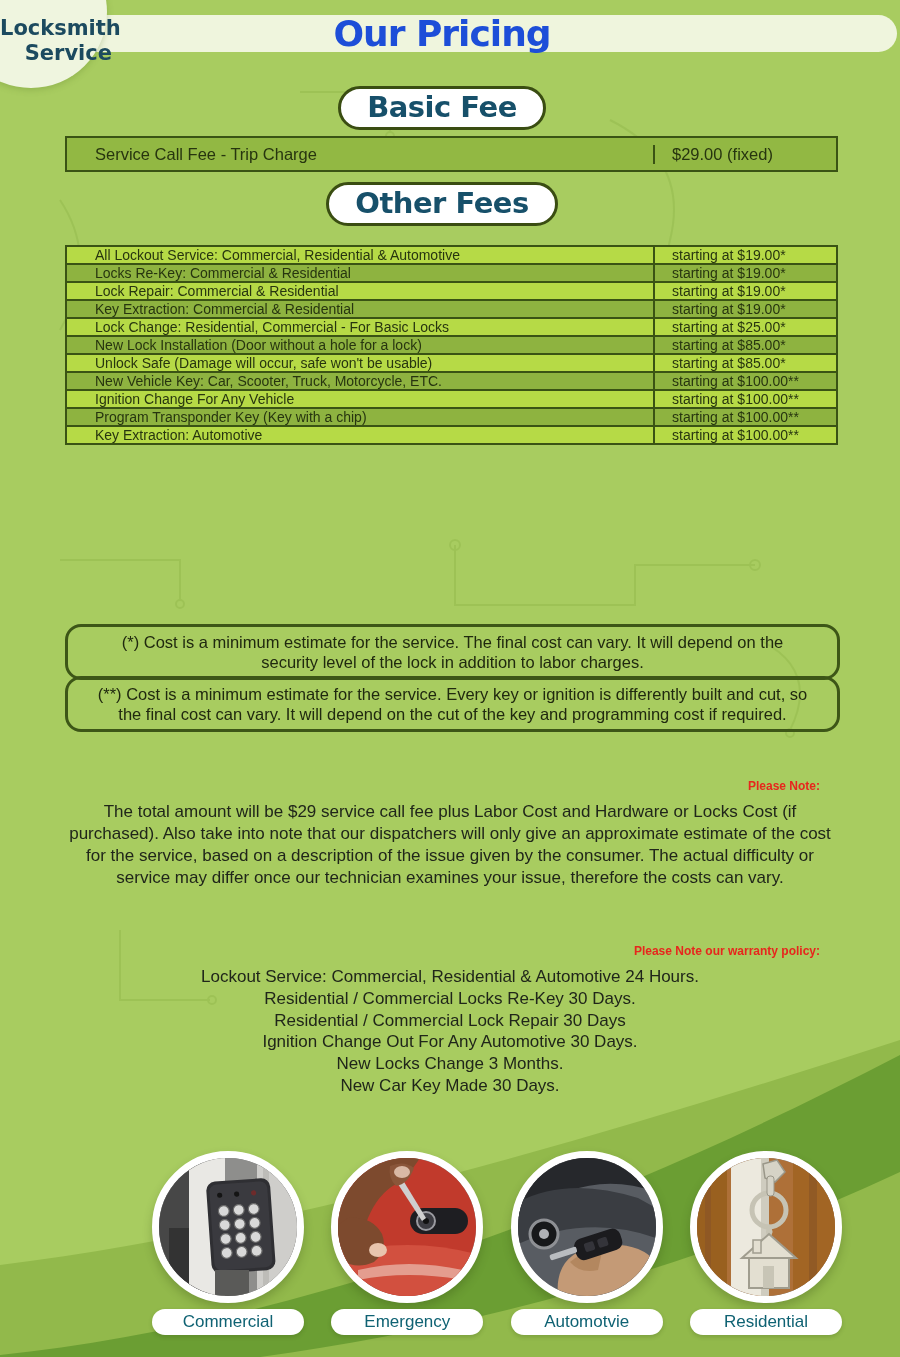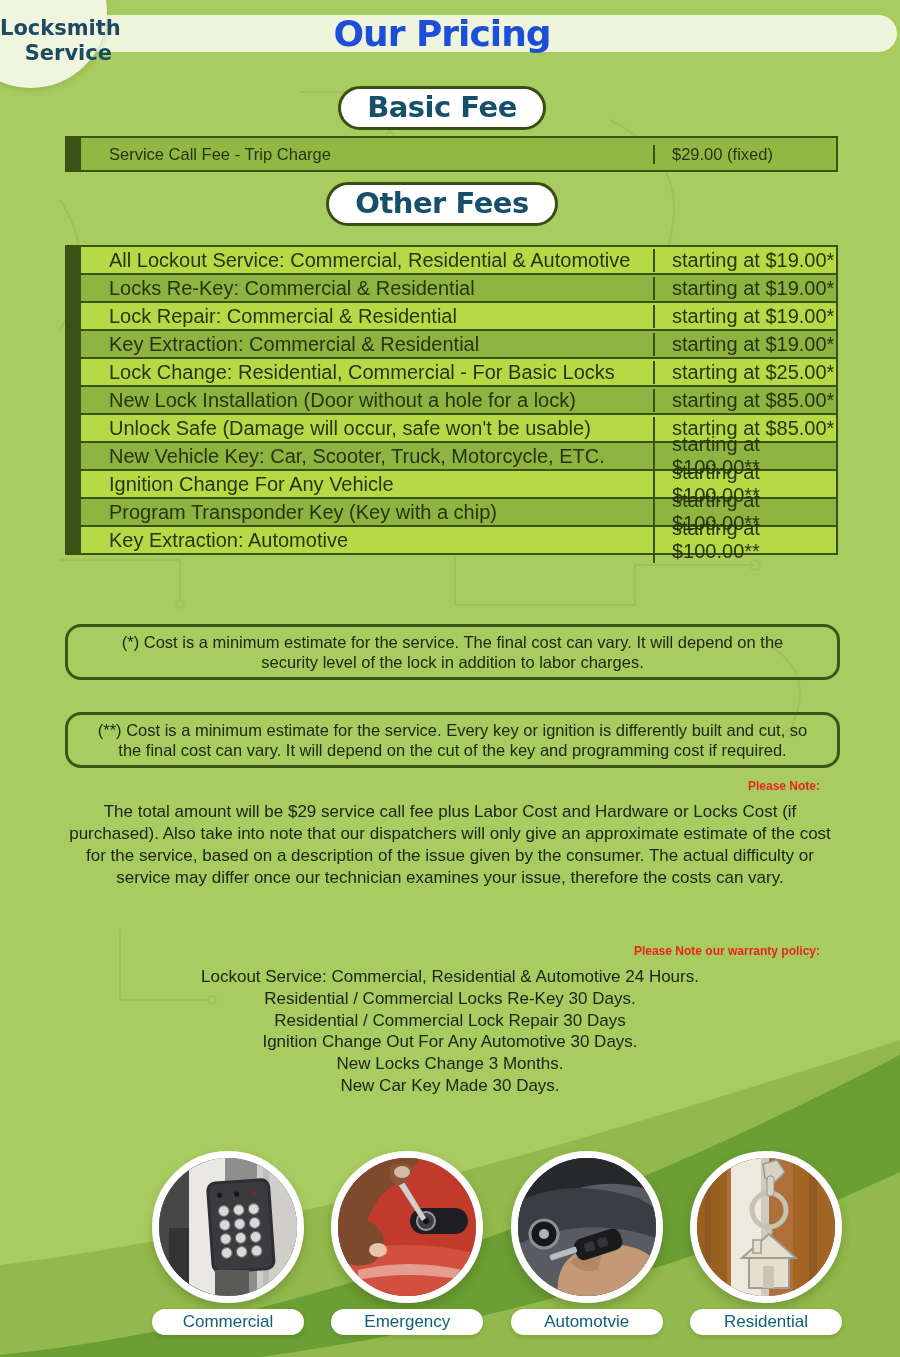--- a/index.html
+++ b/index.html
@@ -41,40 +41,40 @@
   }
   #basic-pill{top:86px;}
   #other-pill{top:182px;}
   
   .tbl{
     position:absolute;left:65px;width:773px;box-sizing:border-box;
     border:2px solid #3a5314;background:#3a5314;
   }
   #basic-table{top:136px;}
   #other-table{top:245px;}
-  .trow{display:flex;align-items:center;margin-left:14px;}
+  .trow{display:flex;align-items:center;}
   .trow + .trow{border-top:2px solid #3a5314;}
   .cell-svc{flex:1;padding-left:28px;color:#27350f;}
   .cell-prc{
     width:183px;box-sizing:border-box;padding-left:17px;
     border-left:2px solid #3a5314;color:#27350f;
   }
   #basic-table .trow{height:32px;font-size:16.5px;background:#92b843;}
-  #other-table .trow{height:26px;font-size:20px;}
+  #other-table .trow{height:16px;font-size:14px;}
   #other-table .trow:nth-child(odd){background:#b6da46;}
   #other-table .trow:nth-child(even){background:#8eb340;}
   
   .note-box{
     position:absolute;left:65px;width:775px;box-sizing:border-box;
     border:3px solid #3d5617;border-radius:16px;
     padding:5px 26px;text-align:center;
     font-size:16.5px;line-height:20px;color:#20290f;margin-top:24px;
   }
   #note-box-1{top:600px;}
-  #note-box-2{top:688px;}
+  #note-box-2{top:652px;}
   
   .red-heading{
     position:absolute;left:0;width:820px;text-align:right;
     font-weight:bold;font-size:12px;color:#e7261d;
   }
   #please-note-heading{top:779px;}
   #warranty-heading{top:944px;}
   .body-paragraph{
     position:absolute;top:801px;left:58px;width:784px;text-align:center;
     font-size:17px;line-height:22px;color:#20261a;

